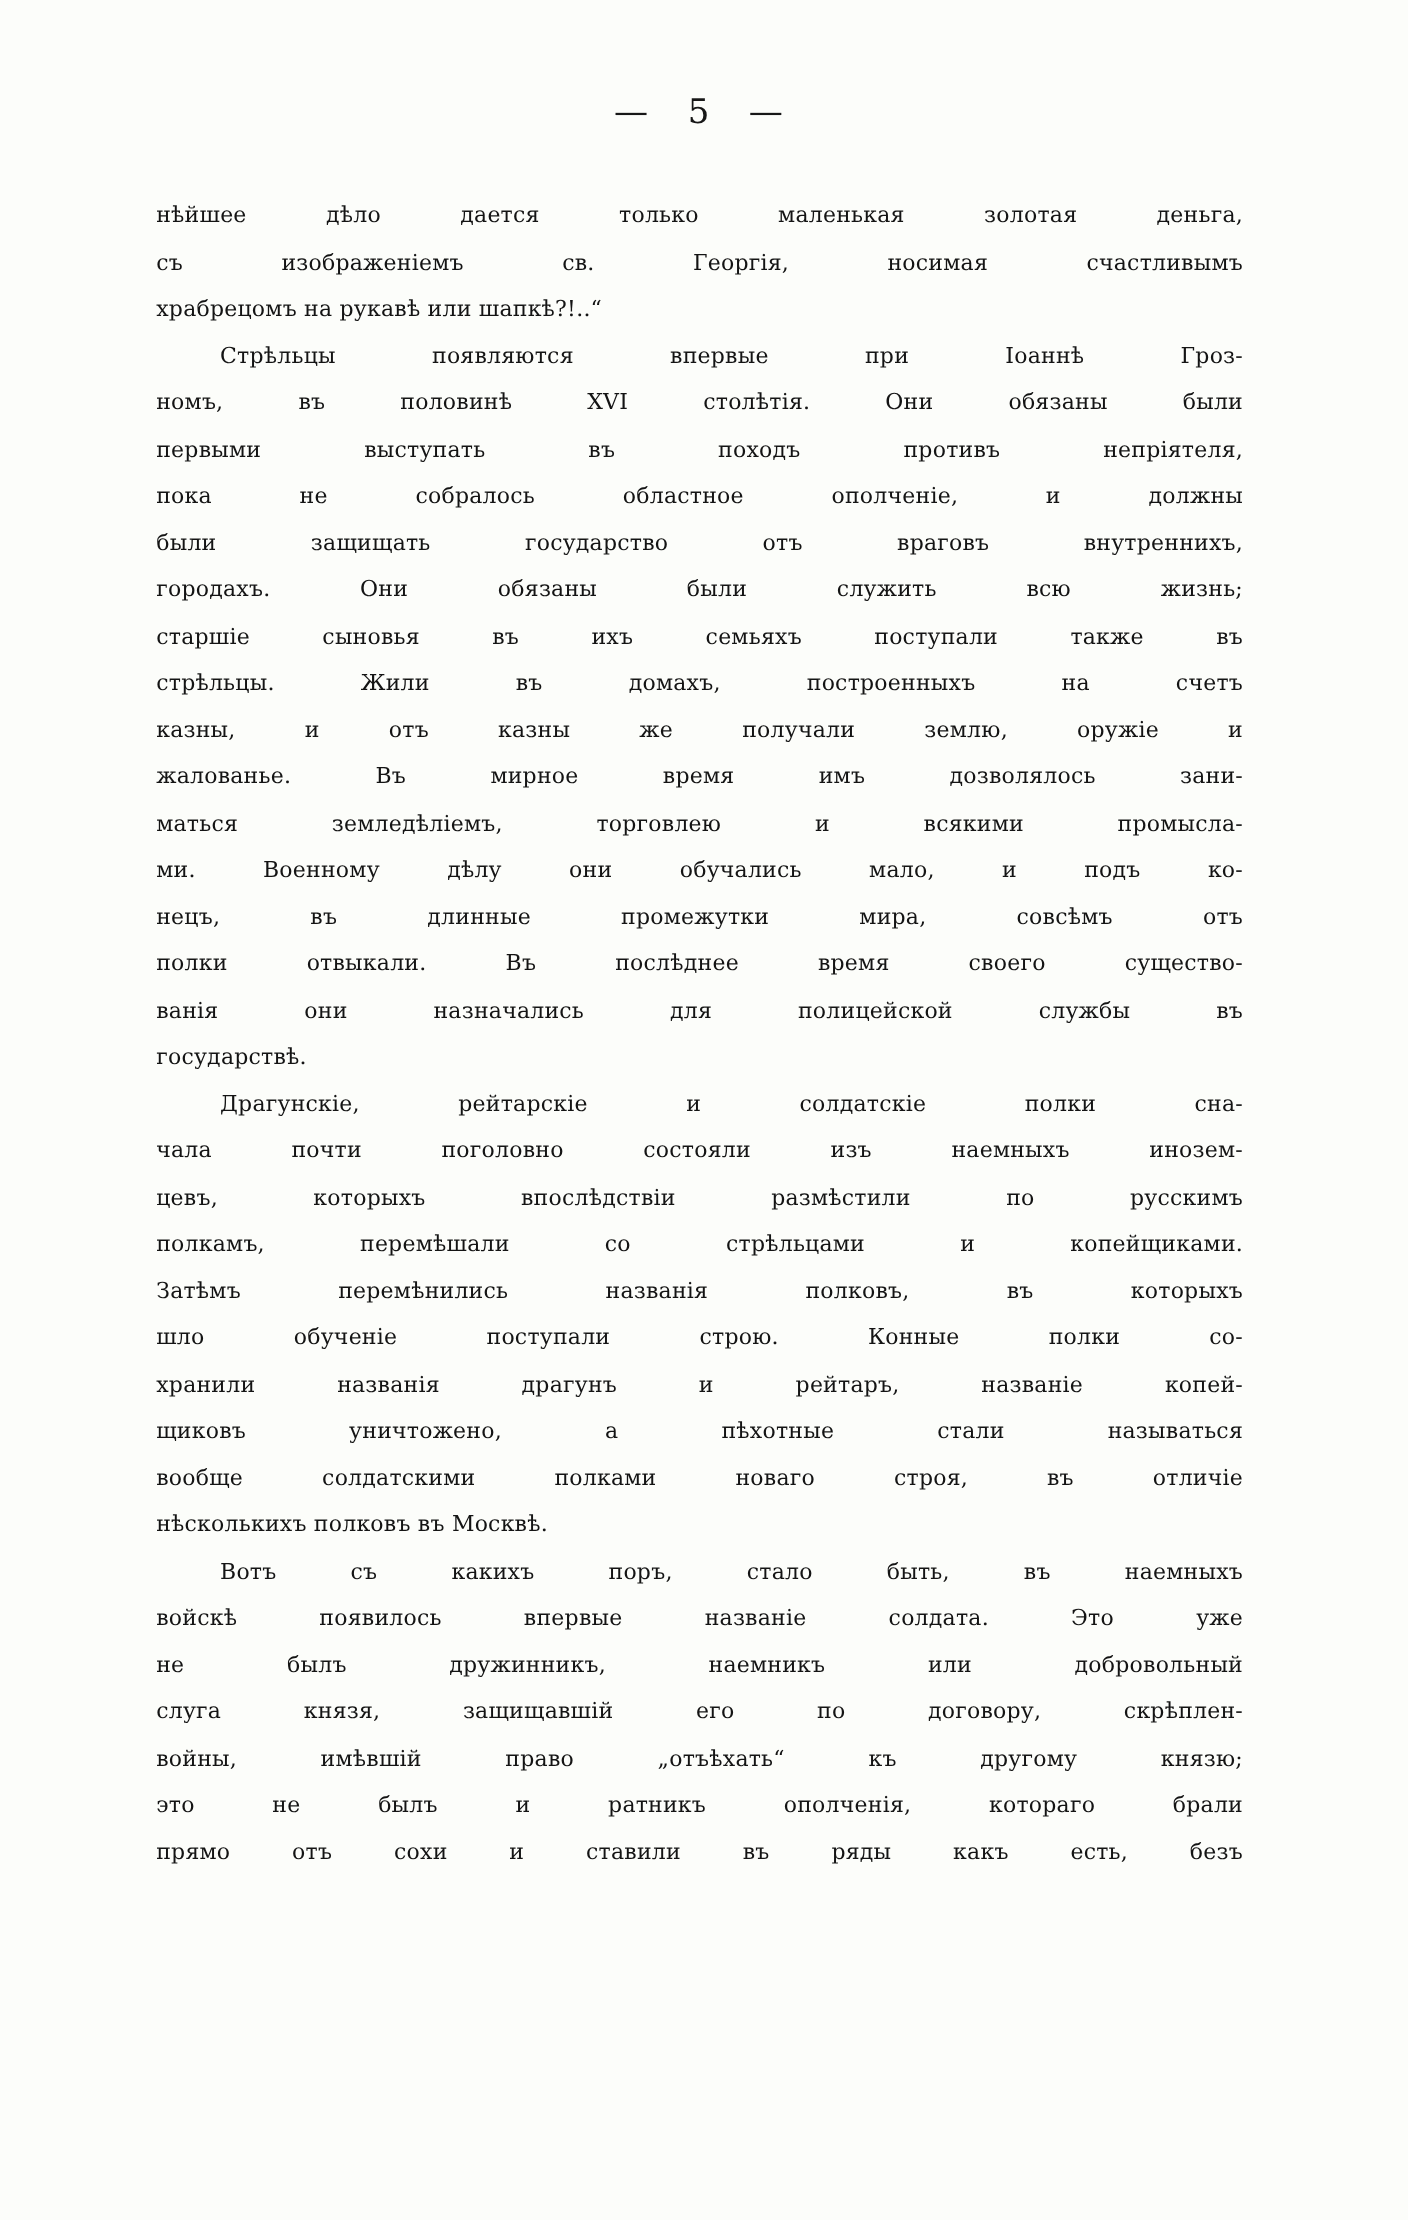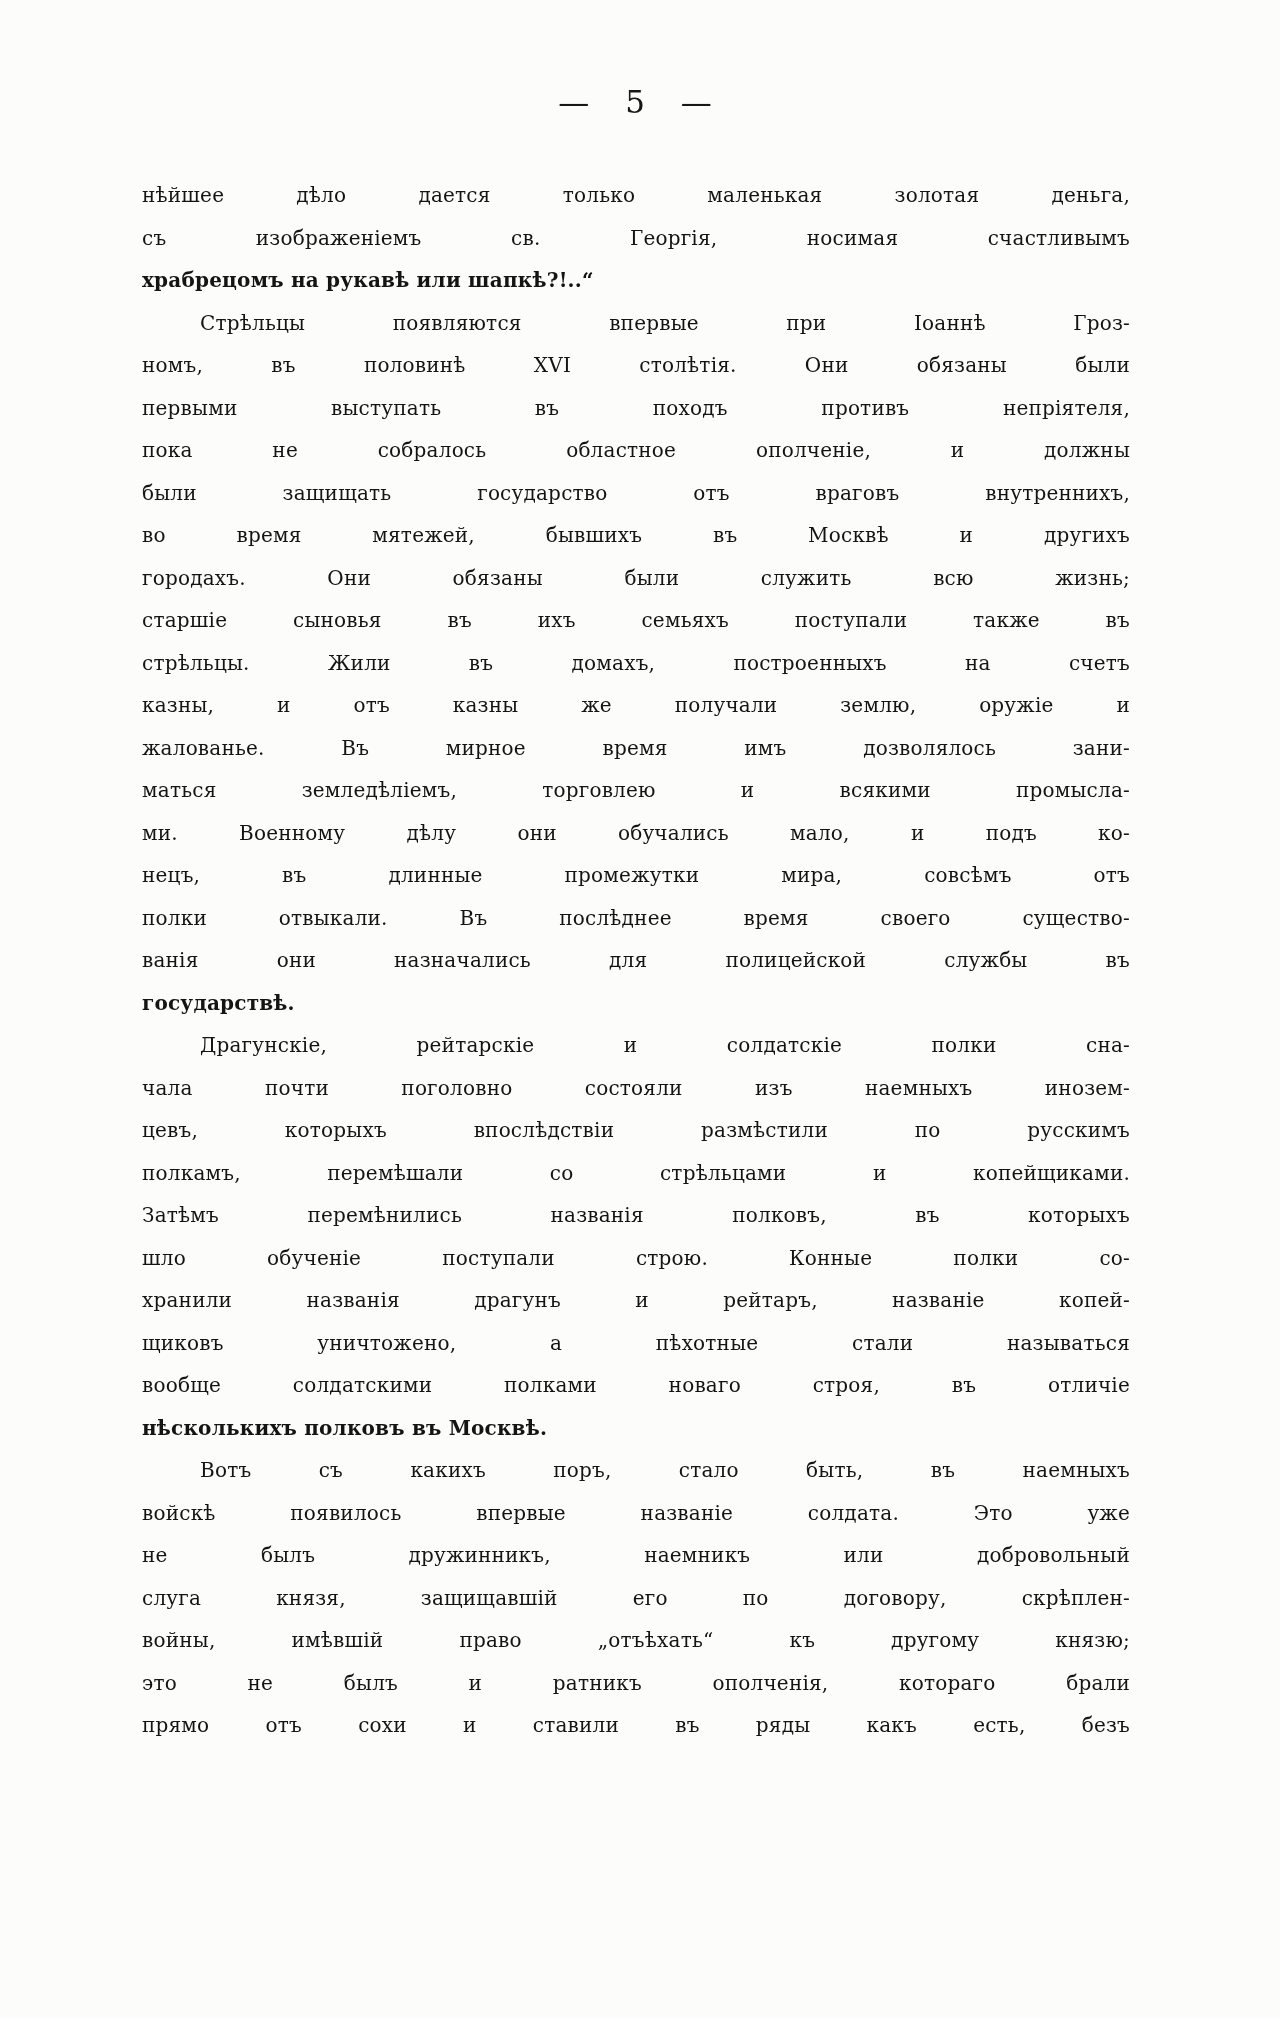--- a/index.html
+++ b/index.html
@@ -33,21 +33,20 @@
   }
   .line {
     height: 42.5px;
     line-height: 42.5px;
     text-align: justify;
     text-align-last: justify;
     white-space: normal;
   }
   .line.pend {
     text-align-last: left;
-    font-weight: bold;
   }
   .line.indent {
     text-indent: 58px;
   }
 </style>
 </head>
 <body>
 
 <div class="page">
 
@@ -55,21 +54,20 @@
 
   <div class="text-column">
     <div class="line">нѣйшее дѣло дается только маленькая золотая деньга,</div>
     <div class="line">съ изображеніемъ св. Георгія, носимая счастливымъ</div>
     <div class="line pend">храбрецомъ на рукавѣ или шапкѣ?!..“</div>
     <div class="line indent">Стрѣльцы появляются впервые при Іоаннѣ Гроз-</div>
     <div class="line">номъ, въ половинѣ XVI столѣтія. Они обязаны были</div>
     <div class="line">первыми выступать въ походъ противъ непріятеля,</div>
     <div class="line">пока не собралось областное ополченіе, и должны</div>
     <div class="line">были защищать государство отъ враговъ внутреннихъ,</div>
-    <div class="line">во время мятежей, бывшихъ въ Москвѣ и другихъ</div>
     <div class="line">городахъ. Они обязаны были служить всю жизнь;</div>
     <div class="line">старшіе сыновья въ ихъ семьяхъ поступали также въ</div>
     <div class="line">стрѣльцы. Жили въ домахъ, построенныхъ на счетъ</div>
     <div class="line">казны, и отъ казны же получали землю, оружіе и</div>
     <div class="line">жалованье. Въ мирное время имъ дозволялось зани-</div>
     <div class="line">маться земледѣліемъ, торговлею и всякими промысла-</div>
     <div class="line">ми. Военному дѣлу они обучались мало, и подъ ко-</div>
     <div class="line">нецъ, въ длинные промежутки мира, совсѣмъ отъ</div>
     <div class="line">полки отвыкали. Въ послѣднее время своего существо-</div>
     <div class="line">ванія они назначались для полицейской службы въ</div>

